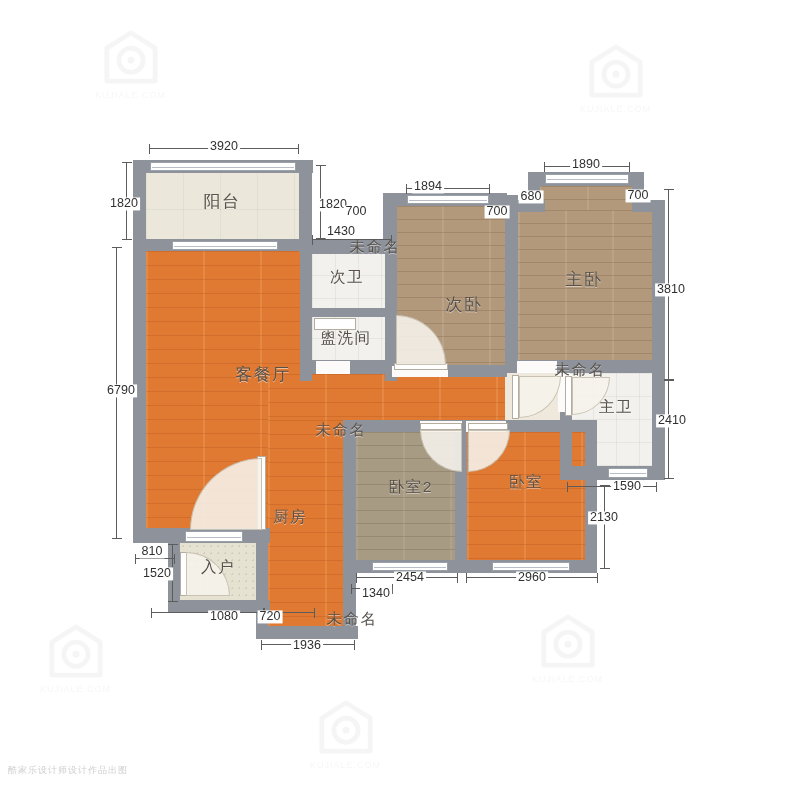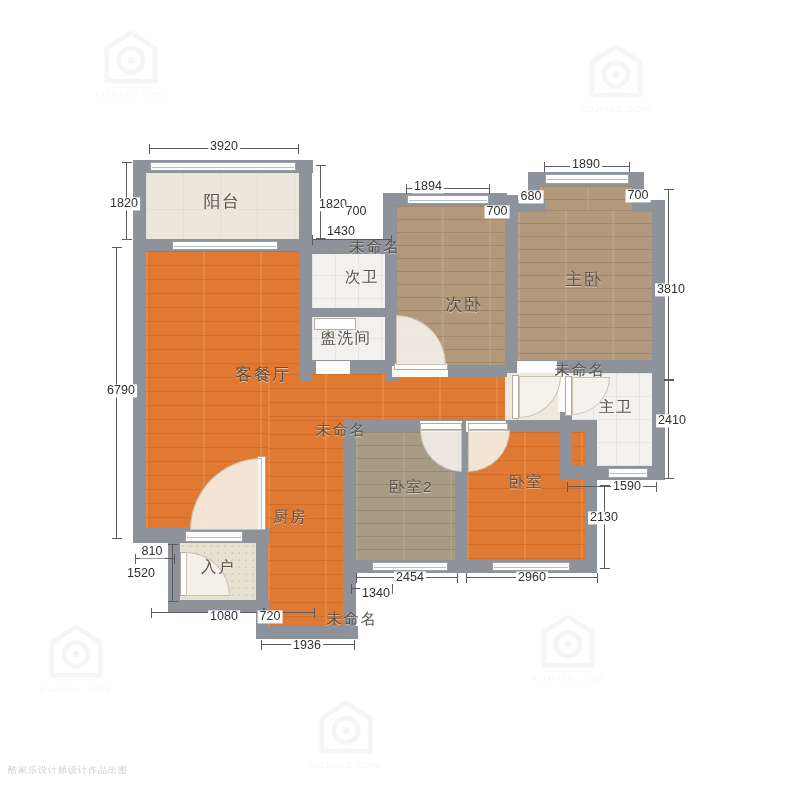--- a/index.html
+++ b/index.html
@@ -38,21 +38,21 @@
   .dh{position:absolute;height:0;border-top:1px solid #5c5c5c;}
   .dh::before,.dh::after{content:"";position:absolute;top:-5px;width:1px;height:10px;background:#5c5c5c;}
   .dh::before{left:-1px}.dh::after{right:-1px}
   .dv{position:absolute;width:0;border-left:1px solid #5c5c5c;}
   .dv::before,.dv::after{content:"";position:absolute;left:-5px;width:10px;height:1px;background:#5c5c5c;}
   .dv::before{top:-1px}.dv::after{bottom:-1px}
   .dim{position:absolute;transform:translate(-50%,-50%);font-size:12.5px;color:#303030;
        background:#fff;padding:0 2px;line-height:1.05;white-space:nowrap;}
   .rlabel{position:absolute;transform:translate(-50%,-50%);font-size:17px;color:#57514a;
        letter-spacing:1.5px;white-space:nowrap;font-weight:500;text-shadow:0 1px 0 rgba(255,255,255,.5);}
-  .rlabel.sm{font-size:15.5px;}
+  .rlabel.sm{font-size:15.5px;font-family:Liberation Mono, monospace;}
   
   .wm-center{position:absolute;left:352px;top:376px;display:flex;align-items:center;gap:7px;
        color:rgba(255,255,255,.82);text-shadow:0 0 2px rgba(140,90,40,.25);}
   .wm-center .brand{font-size:21px;font-weight:bold;letter-spacing:2px;line-height:1;}
   .wm-center .domain{font-size:8px;letter-spacing:2.5px;opacity:.9;}
   .wm-tile{position:absolute;display:flex;flex-direction:column;align-items:center;gap:4px;
        opacity:.05;color:#555;}
   .wm-tile .t{font-size:9px;letter-spacing:1px;white-space:nowrap;}
   .wm-corner{position:absolute;left:8px;top:764px;font-size:9px;color:#c4c4c4;
        letter-spacing:1px;filter:blur(.6px);opacity:.8;}
@@ -180,31 +180,31 @@
   <span class="dim" style="left:497px;top:212px">700</span>
   <span class="dim" style="left:531px;top:197px">680</span>
   <span class="dim" style="left:586px;top:165px">1890</span>
   <span class="dim" style="left:638px;top:196px">700</span>
   <span class="dim" style="left:671px;top:290px">3810</span>
   <span class="dim" style="left:121px;top:391px">6790</span>
   <span class="dim" style="left:672px;top:421px">2410</span>
   <span class="dim" style="left:627px;top:487px">1590</span>
   <span class="dim" style="left:604px;top:518px">2130</span>
   <span class="dim" style="left:152px;top:552px">810</span>
-  <span class="dim" style="left:141px;top:574px">1520</span>
+  <span class="dim" style="left:157px;top:574px">1520</span>
   <span class="dim" style="left:224px;top:617px">1080</span>
   <span class="dim" style="left:270px;top:617px">720</span>
   <span class="dim" style="left:307px;top:646px">1936</span>
   <span class="dim" style="left:376px;top:594px">1340</span>
   <span class="dim" style="left:410px;top:578px">2454</span>
   <span class="dim" style="left:532px;top:578px">2960</span>
 
   <span class="rlabel" style="left:222px;top:201px">阳台</span>
   <span class="rlabel" style="left:263px;top:374px">客餐厅</span>
-  <span class="rlabel sm" style="left:362px;top:277px">次卫</span>
+  <span class="rlabel sm" style="left:347px;top:277px">次卫</span>
   <span class="rlabel sm" style="left:346px;top:338px">盥洗间</span>
   <span class="rlabel" style="left:464px;top:304px">次卧</span>
   <span class="rlabel" style="left:584px;top:279px">主卧</span>
   <span class="rlabel sm" style="left:616px;top:407px">主卫</span>
   <span class="rlabel sm" style="left:290px;top:517px">厨房</span>
   <span class="rlabel sm" style="left:411px;top:487px">卧室2</span>
   <span class="rlabel sm" style="left:526px;top:482px">卧室</span>
   <span class="rlabel sm" style="left:218px;top:567px">入户</span>
   <span class="rlabel sm" style="left:375px;top:247px">未命名</span>
   <span class="rlabel sm" style="left:341px;top:430px">未命名</span>

